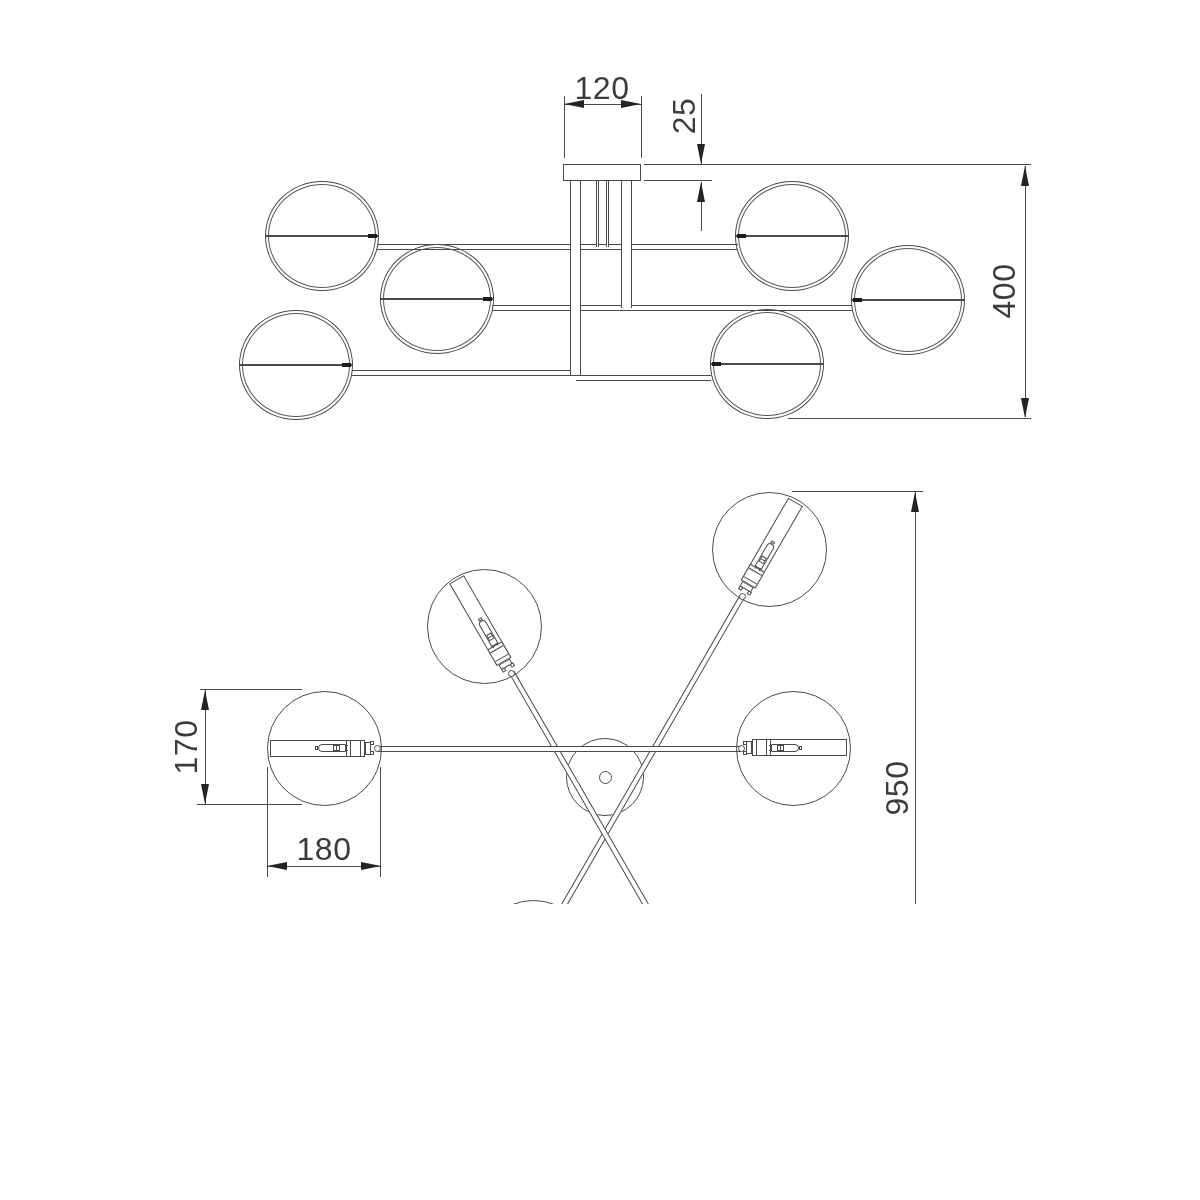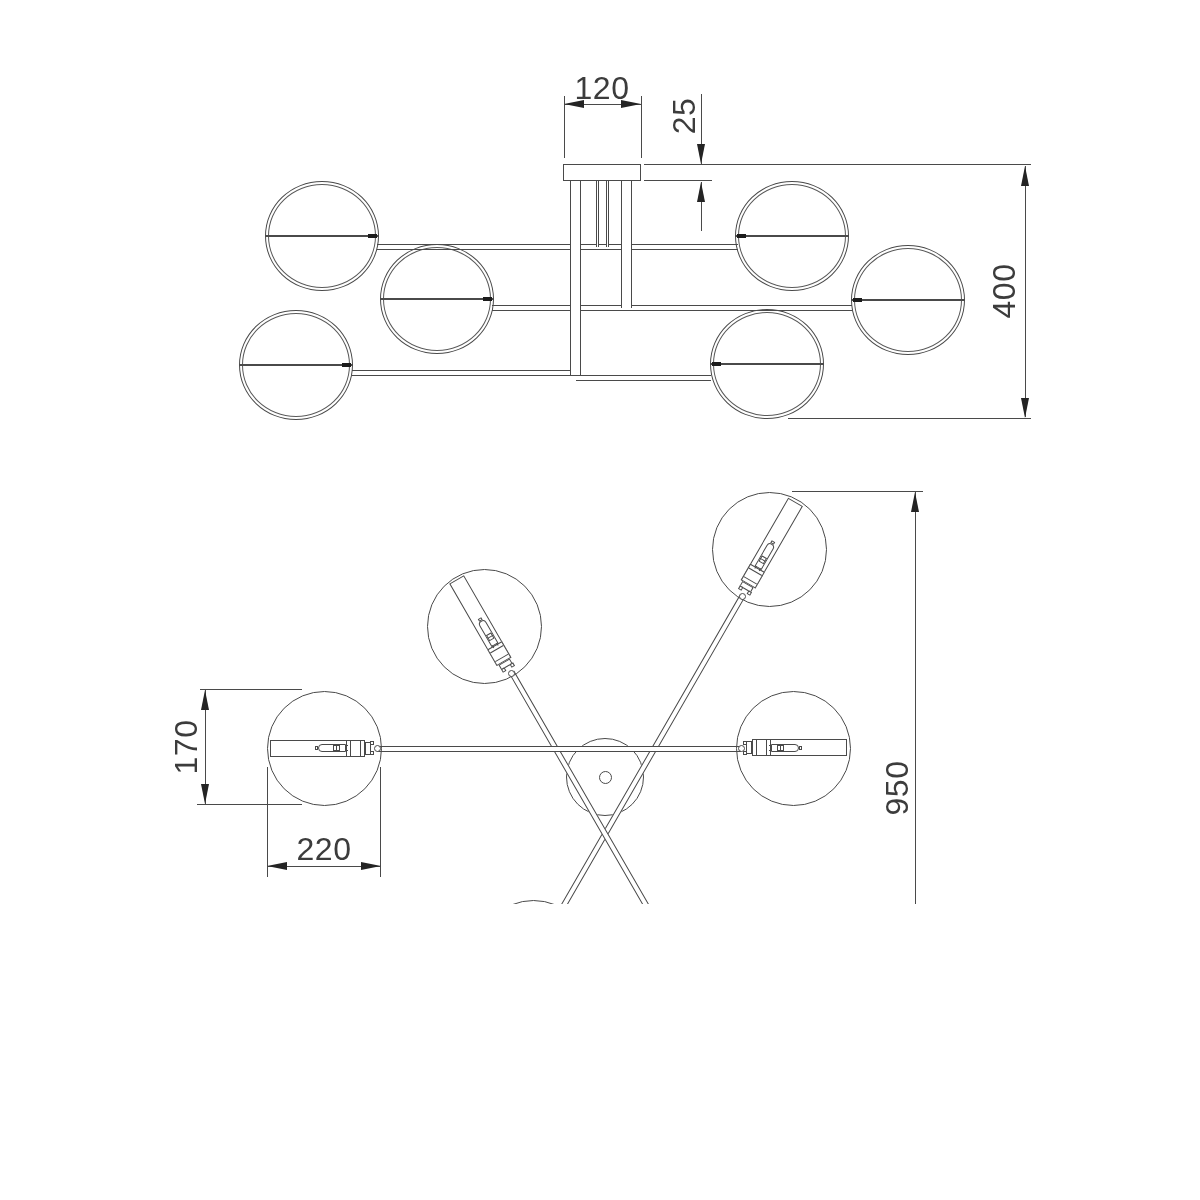--- a/index.html
+++ b/index.html
@@ -165,21 +165,21 @@
       <div class="box" style="left:507.5px;top:669.5px;width:7px;height:7px;border-width:1px;border-radius:50%;"></div>
       <div class="box" style="left:688.5px;top:982.5px;width:7px;height:7px;border-width:1px;border-radius:50%;"></div>
       <div class="box" style="left:738.5px;top:592.5px;width:7px;height:7px;border-width:1px;border-radius:50%;"></div>
       <div class="box" style="left:556.5px;top:906.5px;width:7px;height:7px;border-width:1px;border-radius:50%;"></div>
     </div>
 
   <div class="dim-label" style="left:602px;top:88px">120</div>
   <div class="dim-label rot" style="left:684px;top:116px">25</div>
   <div class="dim-label rot" style="left:1004px;top:291px">400</div>
   <div class="dim-label rot" style="left:186px;top:747px">170</div>
-  <div class="dim-label" style="left:324px;top:849px">220</div>
+  <div class="dim-label" style="left:324px;top:849px">180</div>
   <div class="dim-label rot" style="left:897px;top:788px">950</div>
 <div class="ln" style="left:563.5px;top:96px;width:1px;height:62px;"></div>
     <div class="ln" style="left:640.5px;top:96px;width:1px;height:62px;"></div>
     <div class="ln" style="left:564px;top:104px;width:77px;height:1px;"></div>
     <div class="ln" style="left:644px;top:163.5px;width:387px;height:1px;"></div>
     <div class="ln" style="left:644px;top:180px;width:68px;height:1px;"></div>
     <div class="ln" style="left:701px;top:94px;width:1px;height:70px;"></div>
     <div class="ln" style="left:701px;top:181.5px;width:1px;height:49px;"></div>
     <div class="ln" style="left:1024.5px;top:166px;width:1px;height:251px;"></div>
     <div class="ln" style="left:788px;top:417.5px;width:243px;height:1px;"></div>

